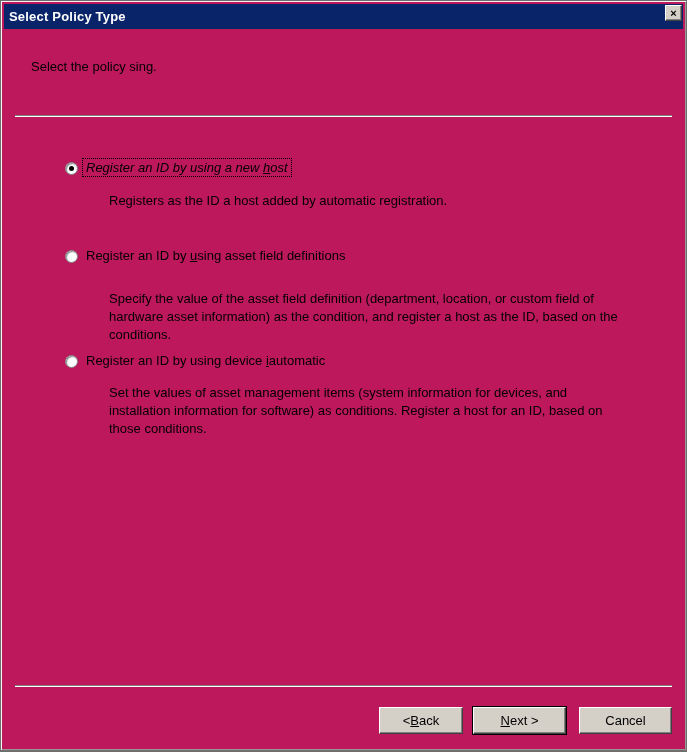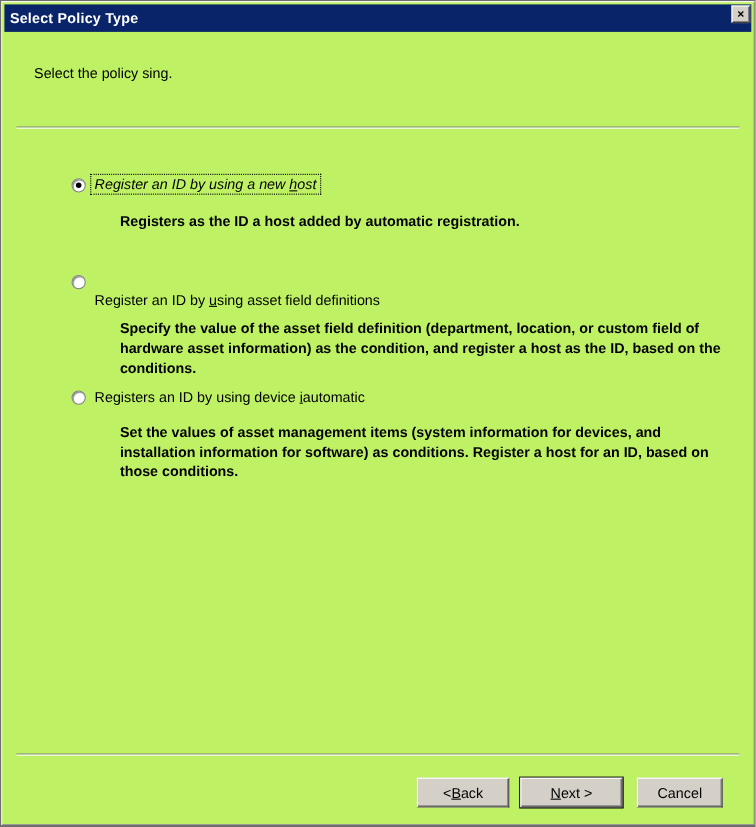--- a/index.html
+++ b/index.html
@@ -2,21 +2,21 @@
 <html><head>
 <meta charset="utf-8">
 <style>
   * { margin:0; padding:0; box-sizing:border-box; }
   html,body { background:#ffffff; }
   body { font-family:"Liberation Sans","DejaVu Sans",sans-serif; }
 
   .dialog {
     position:relative;
     width:687px; height:752px;
-    background:#bef264;
+    background:#be185d;
     border:1px solid #6e6e6e;
     border-bottom-width:2px;
     box-shadow: inset 1px 1px 0 #f7f5f0, inset -1px -1px 0 #9a9a94;
     overflow:hidden;
   }
 
   
   .titlebar {
     position:absolute; left:3px; top:3px; right:3px; height:25px;
     background:#0a246a;
@@ -72,41 +72,40 @@
     padding:1px 3px;
     white-space:nowrap;
   }
   .option.selected .option-label { border-color:#000; }
   .mnemonic { text-decoration:underline; }
   .option-desc {
     position:absolute; left:108px;
     width:552px;
     font-size:13px; line-height:18px; color:#000;
     white-space:pre-line;
-    font-weight:bold;
   }
 
   .radio-1 { top:161px; } .label-1 { top:157px;font-style:italic; } .desc-1 { top:191px; }
-  .radio-2 { top:249px; } .label-2 { top:262px;text-align:right; } .desc-2 { top:289px; }
+  .radio-2 { top:249px; } .label-2 { top:245px;text-align:right; } .desc-2 { top:289px; }
   .radio-3 { top:354px; } .label-3 { top:350px; } .desc-3 { top:383px; }
 
   
   .btn {
     position:absolute; top:706px; height:27px;
     background:#d4d0c8;
     border:1px solid; border-color:#ffffff #404040 #404040 #ffffff;
     box-shadow: inset -1px -1px 0 #808080;
     font-family:"Liberation Sans","DejaVu Sans",sans-serif;
     font-size:13px; color:#000;
     display:flex; align-items:center; justify-content:center;
     cursor:default;
   }
   .btn-back   { left:378px; width:84px; }
   .btn-next   { left:472px; width:93px; box-shadow: inset -1px -1px 0 #808080, 0 0 0 1px #000000; }
-  .btn-cancel { left:578px; width:78px; }
+  .btn-cancel { left:578px; width:93px; }
 </style>
 </head>
 <body>
 
 <div class="dialog">
 
   <div class="titlebar">
     <span class="titlebar-text">Select Policy Type</span>
   </div>
   <div class="close-btn">
@@ -127,21 +126,21 @@
   <div class="option">
     <span class="radio-outer radio-2"></span>
     <label class="option-label label-2"><span>Register an ID by </span><span class="mnemonic">u</span><span>sing asset field definitions</span></label>
     <div class="option-desc desc-2">Specify the value of the asset field definition (department, location, or custom field of
 hardware asset information) as the condition, and register a host as the ID, based on the
 conditions.</div>
   </div>
 
   <div class="option">
     <span class="radio-outer radio-3"></span>
-    <label class="option-label label-3"><span>Registers an ID by using device </span><span class="mnemonic">i</span><span>automatic</span></label>
+    <label class="option-label label-3"><span>Register an ID by using device </span><span class="mnemonic">i</span><span>automatic</span></label>
     <div class="option-desc desc-3">Set the values of asset management items (system information for devices, and
 installation information for software) as conditions. Register a host for an ID, based on
 those conditions.</div>
   </div>
 
   <div class="etched sep-bottom"></div>
 
   <button class="btn btn-back">
       <span>&lt; </span>
       <span class="mnemonic">B</span>

